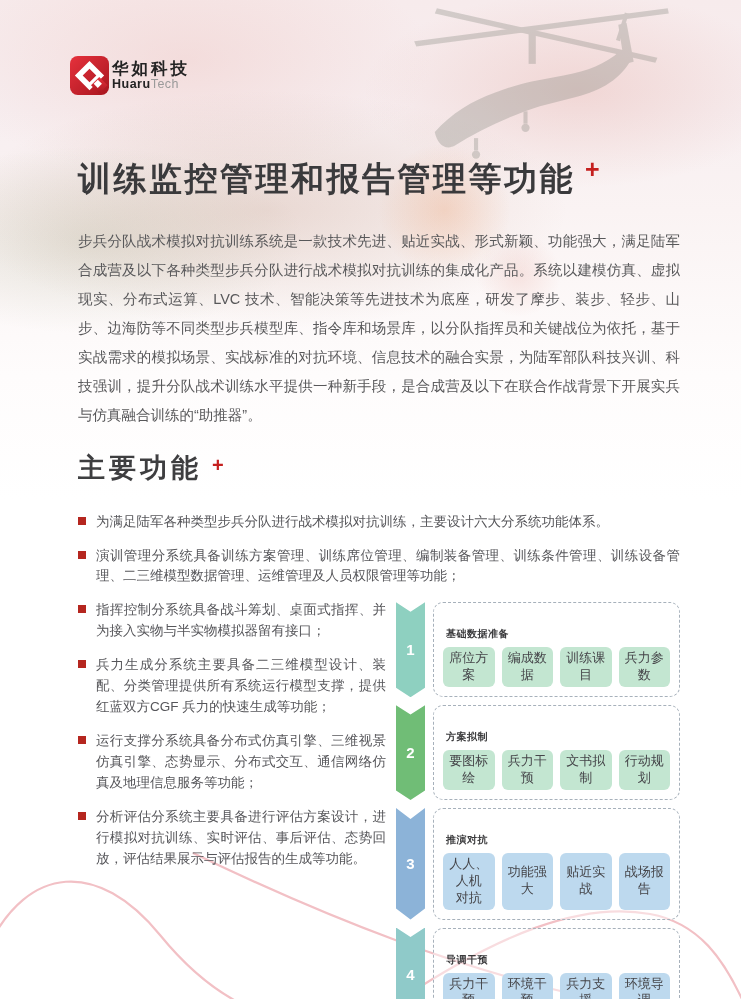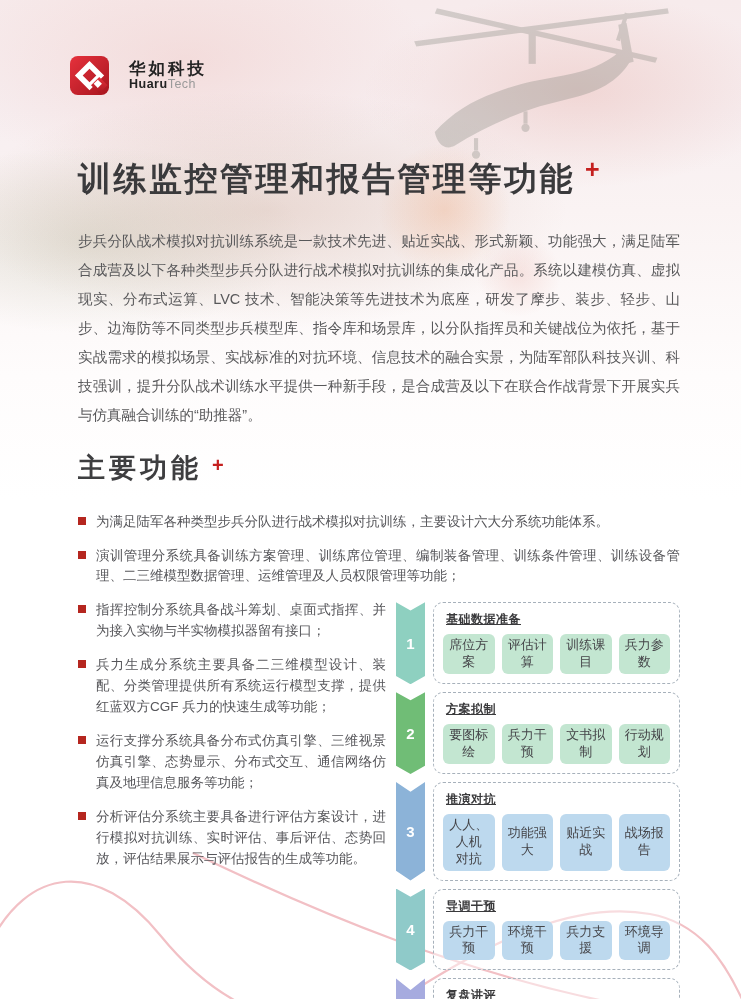--- a/index.html
+++ b/index.html
@@ -17,21 +17,21 @@
       radial-gradient(ellipse 380px 180px at 25% 12%, rgba(236,190,185,0.35), transparent 65%),
       radial-gradient(circle 60px at 70% 55%, rgba(210,90,70,0.13), transparent 70%),
       linear-gradient(180deg,#f7ebec 0%,#f7eef0 22%,#faf3f3 42%,#fefcfc 75%,#ffffff 100%);
   }
   .heli{position:absolute;top:0;left:408px;width:268px;opacity:.3;}
   .curves{position:absolute;left:0;bottom:0;width:741px;height:152px;}
 
   .content{position:relative;z-index:2;padding:56px 61px 0 78px;}
 
   
-  .brand{display:flex;align-items:center;gap:20px;margin-left:-8px;}
+  .brand{display:flex;align-items:center;gap:3px;margin-left:-8px;}
   .brand-logo{width:39px;height:39px;display:block;}
   .brand-cn{font-size:16.5px;font-weight:bold;color:#232323;letter-spacing:3px;line-height:1.15;}
   .brand-en{font-size:12.5px;letter-spacing:.5px;line-height:1.2;}
   .brand-en .b{font-weight:bold;color:#232323;}
   .brand-en .l{color:#9a9a9a;}
 
   
   .hero-title{margin-top:64px;font-size:33px;font-weight:800;color:#3a3a3c;letter-spacing:2.5px;line-height:1.2;}
   .plus-big{font-size:25px;font-weight:700;position:relative;top:-12px;margin-left:10px;letter-spacing:0;}
   .intro{margin-top:28px;width:602px;font-size:14.5px;line-height:2.0;color:#58585a;text-align:justify;}
@@ -49,21 +49,21 @@
   .split{display:flex;gap:10px;margin-top:2px;}
   .col-left{width:308px;}
   .col-right{width:284px;display:flex;flex-direction:column;gap:8px;margin-top:2px;}
 
   
   .flow-row{display:flex;gap:8px;}
   .badge{width:29px;align-self:stretch;flex:none;display:flex;align-items:center;justify-content:center;
          color:#fff;font-weight:bold;font-size:15px;background:var(--badge);
          clip-path:polygon(0 0,50% 10%,100% 0,100% 90%,50% 100%,0 90%);}
   .flow-box{flex:1;border:1px dashed #a7b1bb;border-radius:10px;padding:8px 9px 9px;background:rgba(255,255,255,.45);}
-  .flow-title{font-size:12px;font-weight:bold;color:#3a3a3c;margin:0 0 6px 3px;letter-spacing:.5px;text-decoration:underline;}
+  .flow-title{font-size:10px;font-weight:bold;color:#3a3a3c;margin:16px 0 6px 3px;letter-spacing:.5px;}
   .chips{display:flex;gap:7px;}
   .chip{flex:1;background:var(--chip);border-radius:6px;min-height:26px;padding:3px 1px;
         display:flex;align-items:center;justify-content:center;
         font-size:13px;color:#454549;text-align:center;white-space:pre-line;line-height:1.3;}
 </style>
 </head>
 <body>
 
 <div class="page">
 
@@ -148,21 +148,21 @@
         </div>
 
         <div class="col-right">
 
           <div class="flow-row" style="--chip: #c3e6d1;">
             <div class="badge" style="--badge: #8ed0c0;">1</div>
             <div class="flow-box">
               <div class="flow-title">基础数据准备</div>
               <div class="chips">
                 <div class="chip">席位方案</div>
-                <div class="chip">评估计算</div>
+                <div class="chip">编成数据</div>
                 <div class="chip">训练课目</div>
                 <div class="chip">兵力参数</div>
               </div>
             </div>
           </div>
 
           <div class="flow-row" style="--chip: #c3e6d1;">
             <div class="badge" style="--badge: #70bd76;">2</div>
             <div class="flow-box">
               <div class="flow-title">方案拟制</div>

